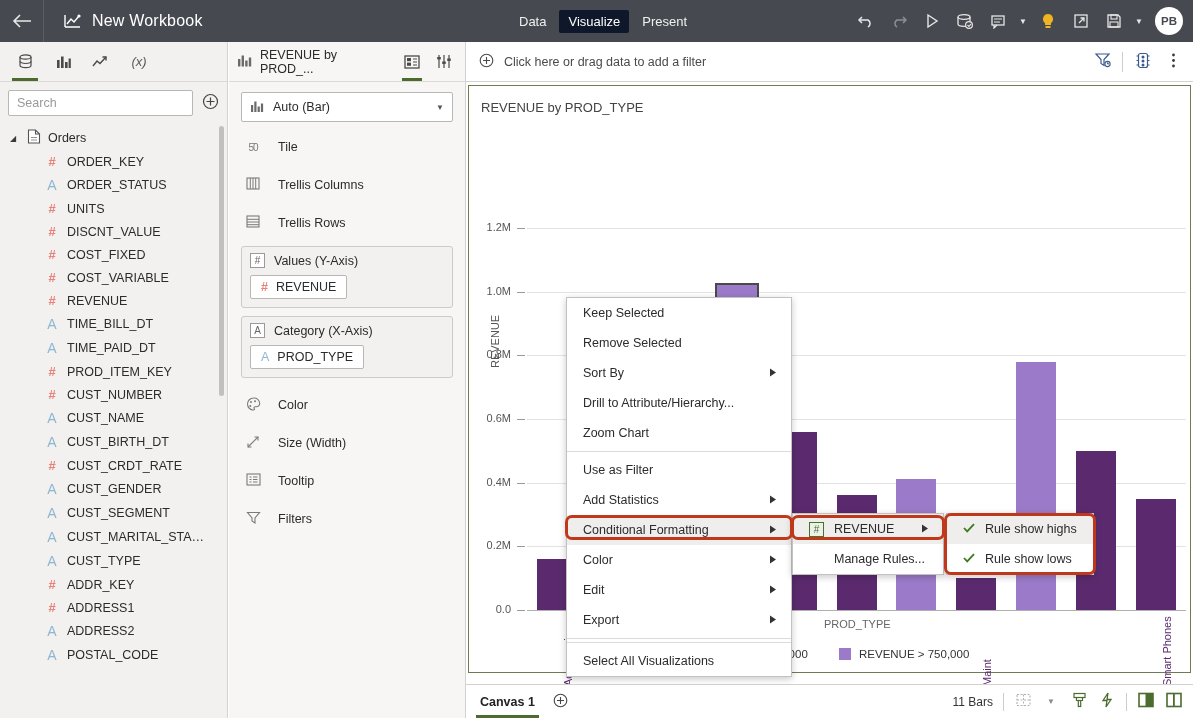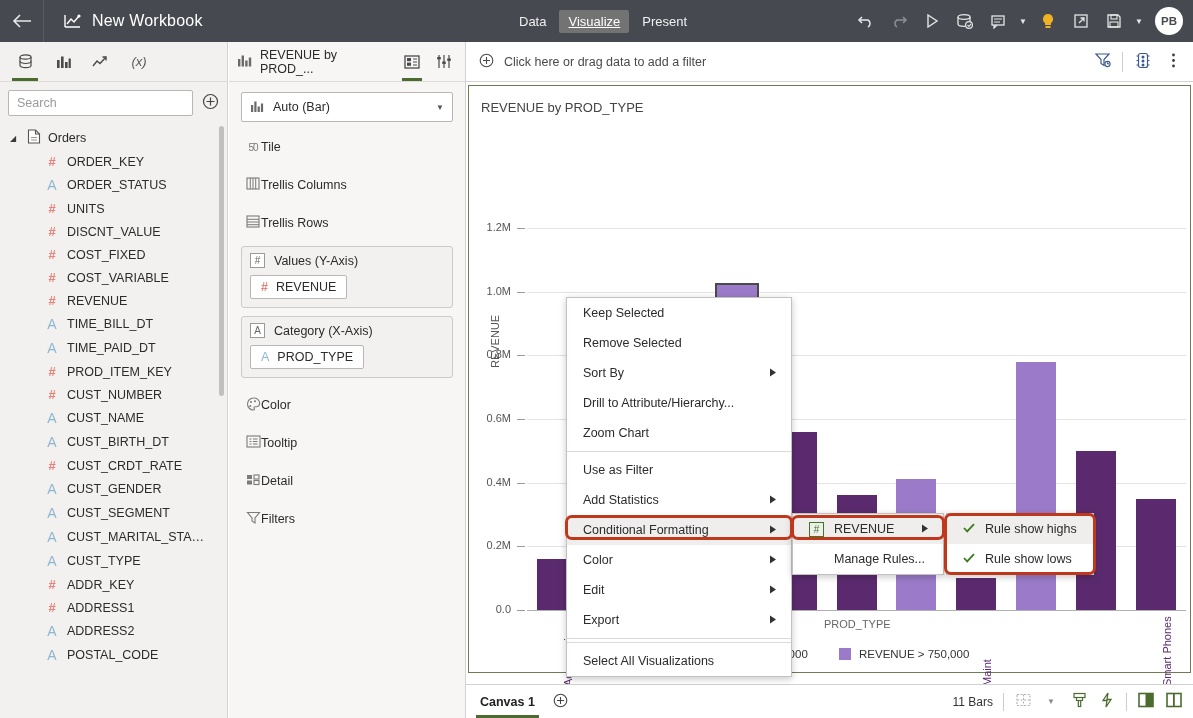--- a/index.html
+++ b/index.html
@@ -24,21 +24,21 @@
     border-right: 1px solid #5a5d63; font-size: 17px; color: #e8e8e8;
   }
   .topbar-title-wrap { display: flex; align-items: center; gap: 10px; padding-left: 20px; }
   .topbar-logo { font-size: 15px; color: #ffffff; display:flex; align-items:center; }
   .topbar-title { font-size: 16px; color: #ffffff; letter-spacing: .2px; }
   .topbar-center {
     position: absolute; left: 510px; top: 0; height: 42px;
     display: flex; align-items: center; gap: 4px;
   }
   .tmode { font-size: 13px; padding: 4px 9px; border-radius: 2px; color: #f0f0f0; cursor: default; }
-  .tmode.active { background: #737373; color: #fff; text-decoration: underline; }
+  .tmode.active { background: #0f172a; color: #fff; }
   .topbar-right {
     position: absolute; right: 10px; top: 0; height: 42px;
     display: flex; align-items: center; gap: 3px;
   }
   .ticon {
     width: 30px; height: 30px; display: flex; align-items: center; justify-content: center;
     color: #e6e6e6; font-size: 15px;
   }
   .ticon.caret { width: 14px; font-size: 8px; }
   .avatar {
@@ -98,21 +98,21 @@
   .vp-headicon { width: 26px; height: 38px; display:flex; align-items:center; justify-content:center; color:#5a5a5a; position: relative; font-size: 14px;}
   .vp-headicon.active::after { content:""; position:absolute; bottom:0; left:3px; right:3px; height:3px; background:#4c6b2f; }
   .vp-body { padding: 10px 12px; }
   .vp-select {
     height: 30px; border: 1px solid #b9b7b5; background: #fff; border-radius: 2px;
     display: flex; align-items: center; padding: 0 8px; gap: 8px; font-size: 12.5px; color: #2b2b2b;
     margin-bottom: 6px;
   }
   .vp-select .caret { margin-left: auto; font-size: 8px; color: #555; }
   .vp-row {
-    display: flex; align-items: center; gap: 0; height: 38px; font-size: 12.5px; color: #2b2b2b; padding-left: 4px;
+    display: flex; align-items: center; gap: 17px; height: 38px; font-size: 12.5px; color: #2b2b2b; padding-left: 4px;
   }
   .vp-icon { width: 16px; text-align:center; color: #7a7a7a; font-size: 13px; }
   .vp-group {
     border: 1px solid #cdcbc9; background: #f2f1f0; border-radius: 3px; padding: 6px 8px 8px 8px; margin: 4px 0 8px 0;
   }
   .vp-group-label { display:flex; align-items:center; gap: 9px; font-size: 12.5px; color:#2b2b2b; margin-bottom: 7px; }
   .vp-chip {
     background: #ffffff; border: 1px solid #b9b7b5; border-radius: 2px; height: 24px;
     display: inline-flex; align-items: center; gap: 8px; padding: 0 10px; font-size: 12.5px; color:#2b2b2b;
   }
@@ -521,37 +521,36 @@
               <path d="M7.5 1 a6 6 0 1 0 0 12 c1 0 1.3-1 .7-1.7 -.6-.8 .1-1.6 1-1.6 h1.3 a3.3 3.3 0 0 0 3.2-3.4 A5.6 5.6 0 0 0 7.5 1Z" stroke="#7a7a7a" stroke-width="1.1" fill="none"></path>
               <circle cx="5" cy="5" r="1" fill="#7a7a7a"></circle>
               <circle cx="9" cy="4.3" r="1" fill="#7a7a7a"></circle>
               <circle cx="4.3" cy="9" r="1" fill="#7a7a7a"></circle>
             </svg>
         </span>
         <span>Color</span>
       </div>
       <div class="vp-row">
         <span class="vp-icon">
+          <svg width="15" height="14" viewBox="0 0 15 14">
+              <path d="M2 12 L12 2" stroke="#7a7a7a" stroke-width="1.1"></path>
+              <path d="M8.5 2 L12 2 L12 5.5" stroke="#7a7a7a" stroke-width="1.1" fill="none"></path>
+              <path d="M2 8.5 L2 12 L5.5 12" stroke="#7a7a7a" stroke-width="1.1" fill="none"></path>
+            </svg>
+        </span>
+        <span>Size (Width)</span>
+      </div>
+      <div class="vp-row">
+        <span class="vp-icon">
           <svg width="15" height="13" viewBox="0 0 15 13">
               <rect x="1" y="1" width="13" height="11" stroke="#7a7a7a" stroke-width="1.1" fill="none"></rect>
               <path d="M3.5 4 h2 M3.5 6.5 h2 M3.5 9 h2 M7 4 h4.5 M7 6.5 h4.5 M7 9 h4.5" stroke="#7a7a7a" stroke-width="1"></path>
             </svg>
         </span>
         <span>Tooltip</span>
-      </div>
-      <div class="vp-row">
-        <span class="vp-icon">
-          <svg width="15" height="13" viewBox="0 0 15 13">
-              <rect x="1" y="2" width="5" height="4" fill="#7a7a7a"></rect>
-              <rect x="1" y="7.5" width="5" height="4" fill="#7a7a7a"></rect>
-              <rect x="8" y="2" width="5" height="4" stroke="#7a7a7a" stroke-width="1.1" fill="none"></rect>
-              <rect x="8" y="7.5" width="5" height="4" stroke="#7a7a7a" stroke-width="1.1" fill="none"></rect>
-            </svg>
-        </span>
-        <span>Detail</span>
       </div>
       <div class="vp-row">
         <span class="vp-icon">
           <svg width="15" height="14" viewBox="0 0 15 14">
               <path d="M1.5 1.5 h12 L9 7 v5 L6 10 V7 Z" stroke="#7a7a7a" stroke-width="1.1" fill="none"></path>
             </svg>
         </span>
         <span>Filters</span>
       </div>
     </div>

